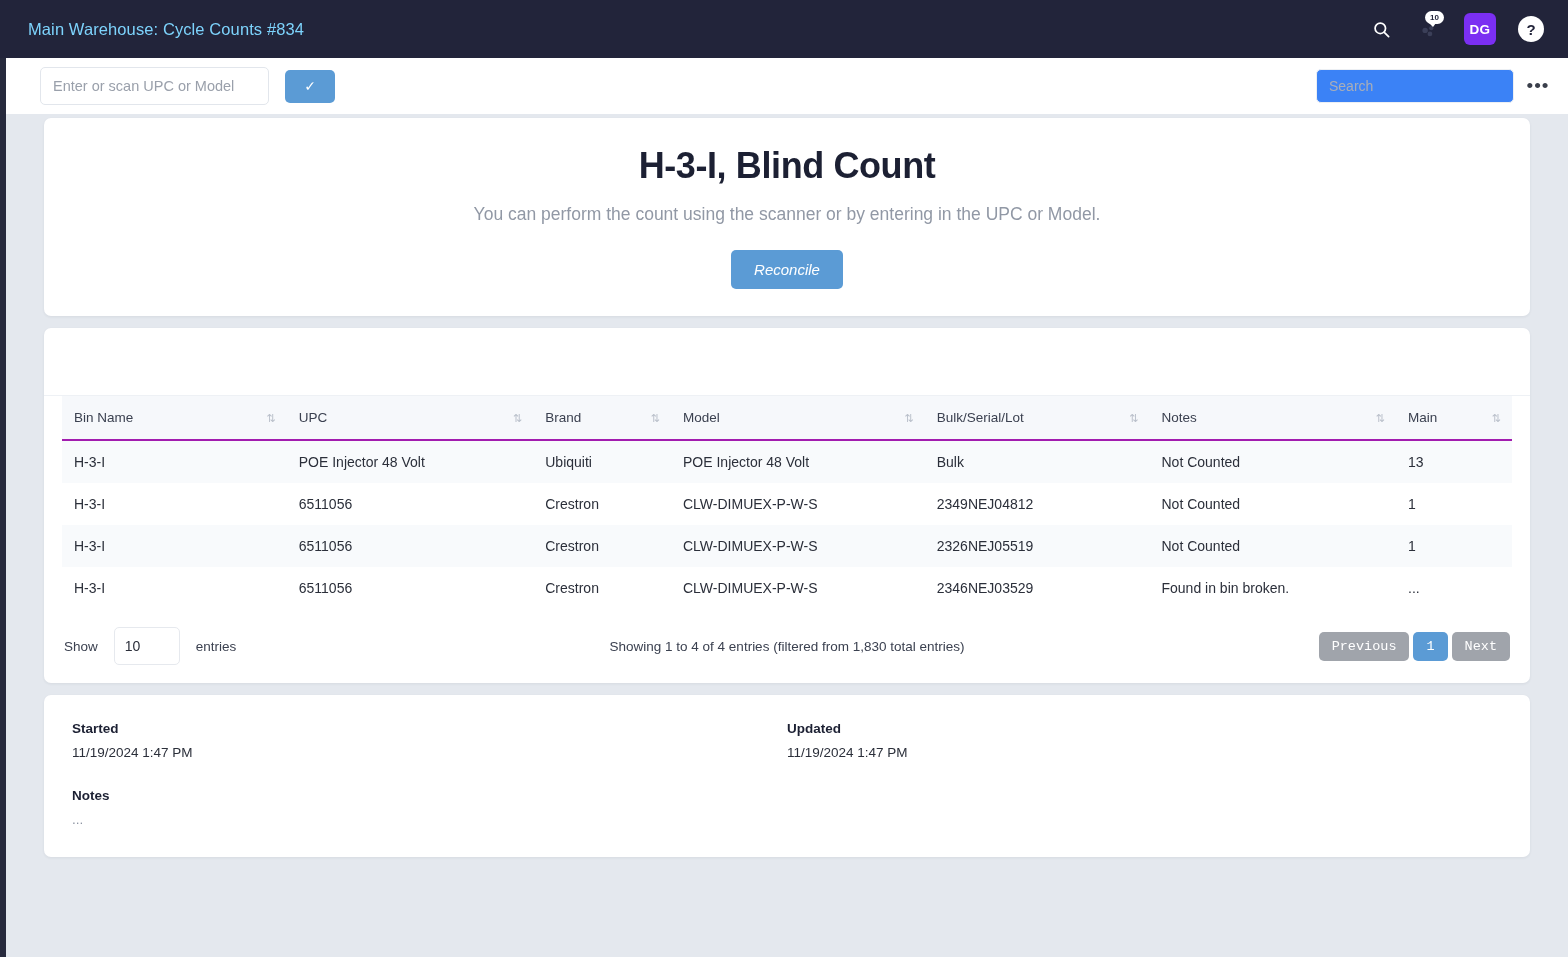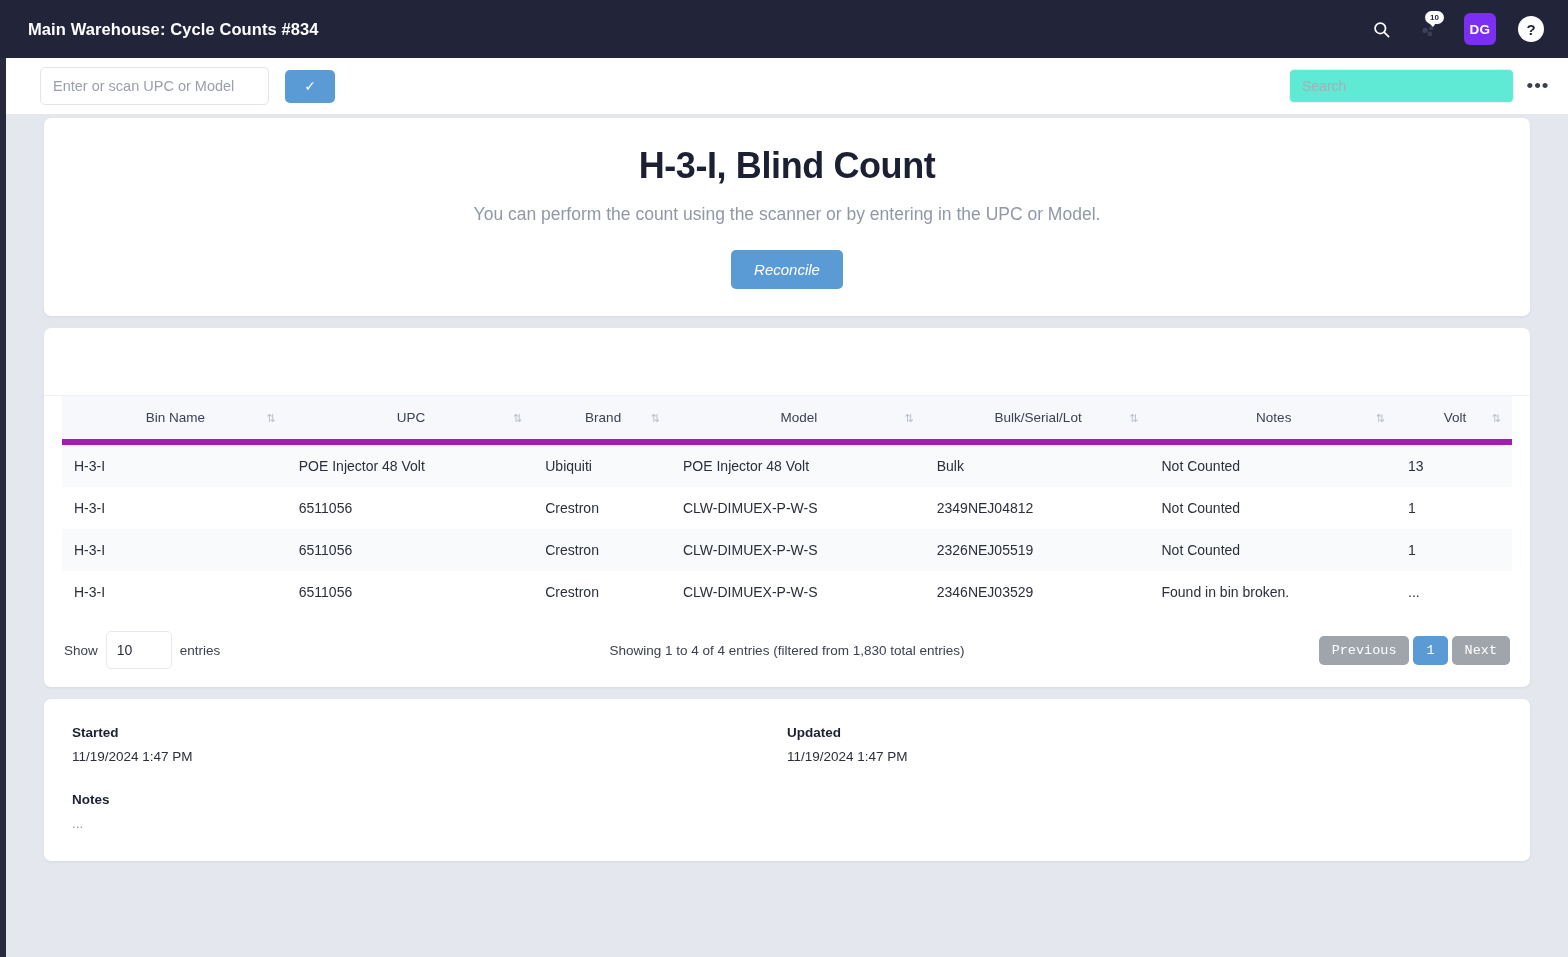--- a/index.html
+++ b/index.html
@@ -30,23 +30,23 @@
     position: absolute;
     left: 0; top: 0;
     width: 1568px; height: 58px;
     background: #22243a;
     display: flex;
     align-items: center;
     z-index: 6;
   }
   .nav-title {
     margin-left: 28px;
-    color: #ffffff;
+    color: #7dd3fc;
     font-size: 16.5px;
-    font-weight: bold;
+    font-weight: normal;
     letter-spacing: 0.1px;
   }
   .nav-right {
     margin-left: auto;
     display: flex;
     align-items: center;
     gap: 22px;
     margin-right: 24px;
   }
   .nav-icon-btn {
@@ -134,24 +134,24 @@
     cursor: pointer;
   }
   .toolbar-right {
     margin-left: auto;
     display: flex;
     align-items: center;
     margin-right: 14px;
     gap: 8px;
   }
   .search-input {
-    width: 225px; height: 34px;
+    width: 198px; height: 34px;
     border: 1px solid #eceff3;
     border-radius: 5px;
-    background: #5eead4;
+    background: #3b82f6;
     font-family: "Liberation Sans", sans-serif;
     font-size: 14px;
     color: #2b2f3a;
     padding: 0 12px;
     outline: none;
   }
   .search-input::placeholder { color: #a9aeb8; }
   .kebab-btn {
     width: 32px; height: 32px;
     display: flex; align-items: center; justify-content: center;
@@ -225,27 +225,27 @@
   .tbl-wrap { padding: 0 18px; }
   table.dt {
     width: 100%;
     border-collapse: collapse;
     font-size: 13.5px;
   }
   table.dt thead th {
     background: #f6f8fb;
     color: #3b4150;
     font-weight: normal;
-    text-align: center;
+    text-align: left;
     padding: 14px 10px 14px 12px;
     font-size: 13.5px;
     white-space: nowrap;
     position: relative;
     cursor: pointer;
-    border-bottom: 6px solid #a21caf;
+    border-bottom: 2px solid #a21caf;
   }
   .sort-ico {
     position: absolute;
     right: 12px;
     top: 50%;
     transform: translateY(-50%);
     color: #b9bfca;
     font-size: 11px;
     letter-spacing: -1px;
   }
@@ -268,21 +268,21 @@
   
   .tbl-footer {
     display: flex;
     align-items: center;
     padding: 18px 20px 6px 20px;
     position: relative;
   }
   .show-entries {
     display: flex;
     align-items: center;
-    gap: 8px;
+    gap: 16px;
     font-size: 13.5px;
     color: #3b4150;
   }
   .len-select {
     width: 66px; height: 38px;
     border: 1px solid #e6e9ee;
     border-radius: 5px;
     background: #fff;
     font-family: "Liberation Sans", sans-serif;
     font-size: 14px;
@@ -422,21 +422,21 @@
               </th>
               <th style="width:15.5%">
                 <span>Bulk/Serial/Lot</span>
                 <span class="sort-ico">⇅</span>
               </th>
               <th style="width:17%">
                 <span>Notes</span>
                 <span class="sort-ico">⇅</span>
               </th>
               <th style="width:8%">
-                <span>Volt</span>
+                <span>Main</span>
                 <span class="sort-ico">⇅</span>
               </th>
             </tr>
           </thead>
           <tbody>
             <tr>
               <td class="binname">H-3-I</td>
               <td class="link">POE Injector 48 Volt</td>
               <td class="link">Ubiquiti</td>
               <td class="link">POE Injector 48 Volt</td>

